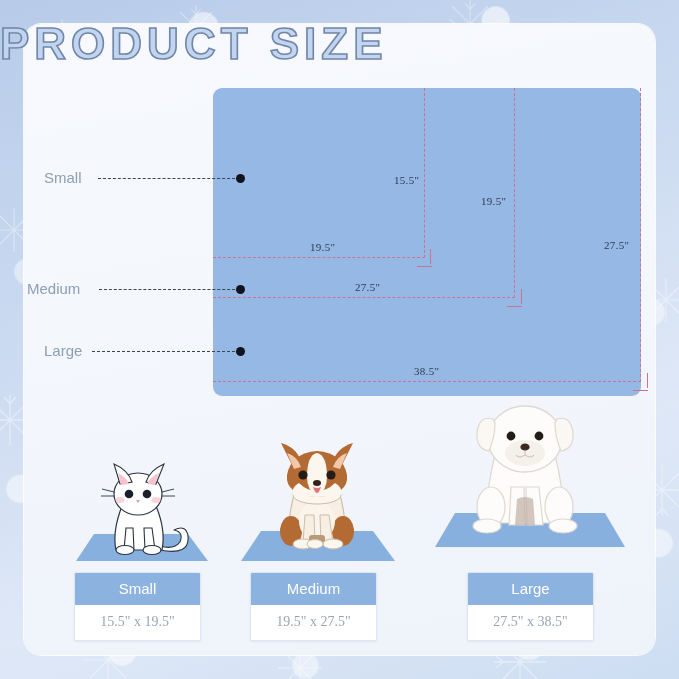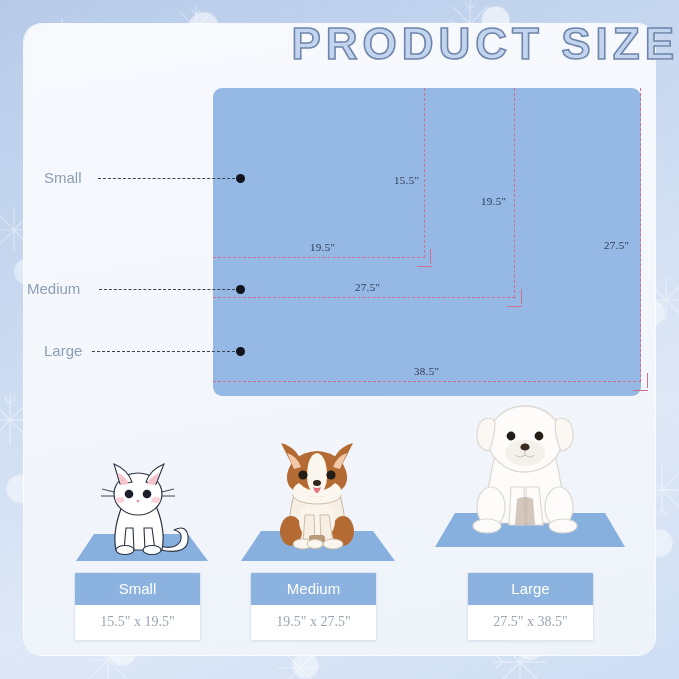--- a/index.html
+++ b/index.html
@@ -33,21 +33,21 @@
   
   .panel{
     position:absolute;left:24px;top:24px;width:631px;height:631px;
     border-radius:18px;
     background:linear-gradient(170deg,#f7f9fd 0%, #f4f7fc 45%, #eef3fa 100%);
     box-shadow:0 0 0 1px rgba(255,255,255,.85);
   }
 
   
   .title{
-    position:absolute;left:0;right:0;top:22px;text-align:right;
+    position:absolute;left:0;right:0;top:22px;text-align:left;
     font-size:44px;letter-spacing:5px;font-weight:700;
     font-family:"Liberation Sans", sans-serif;
     color:#c2d4ee;
     -webkit-text-stroke:1.6px #6f86ab;
     text-shadow:0 1px 0 rgba(255,255,255,.9);
     line-height:1;
     user-select:none;
   }
 
   

